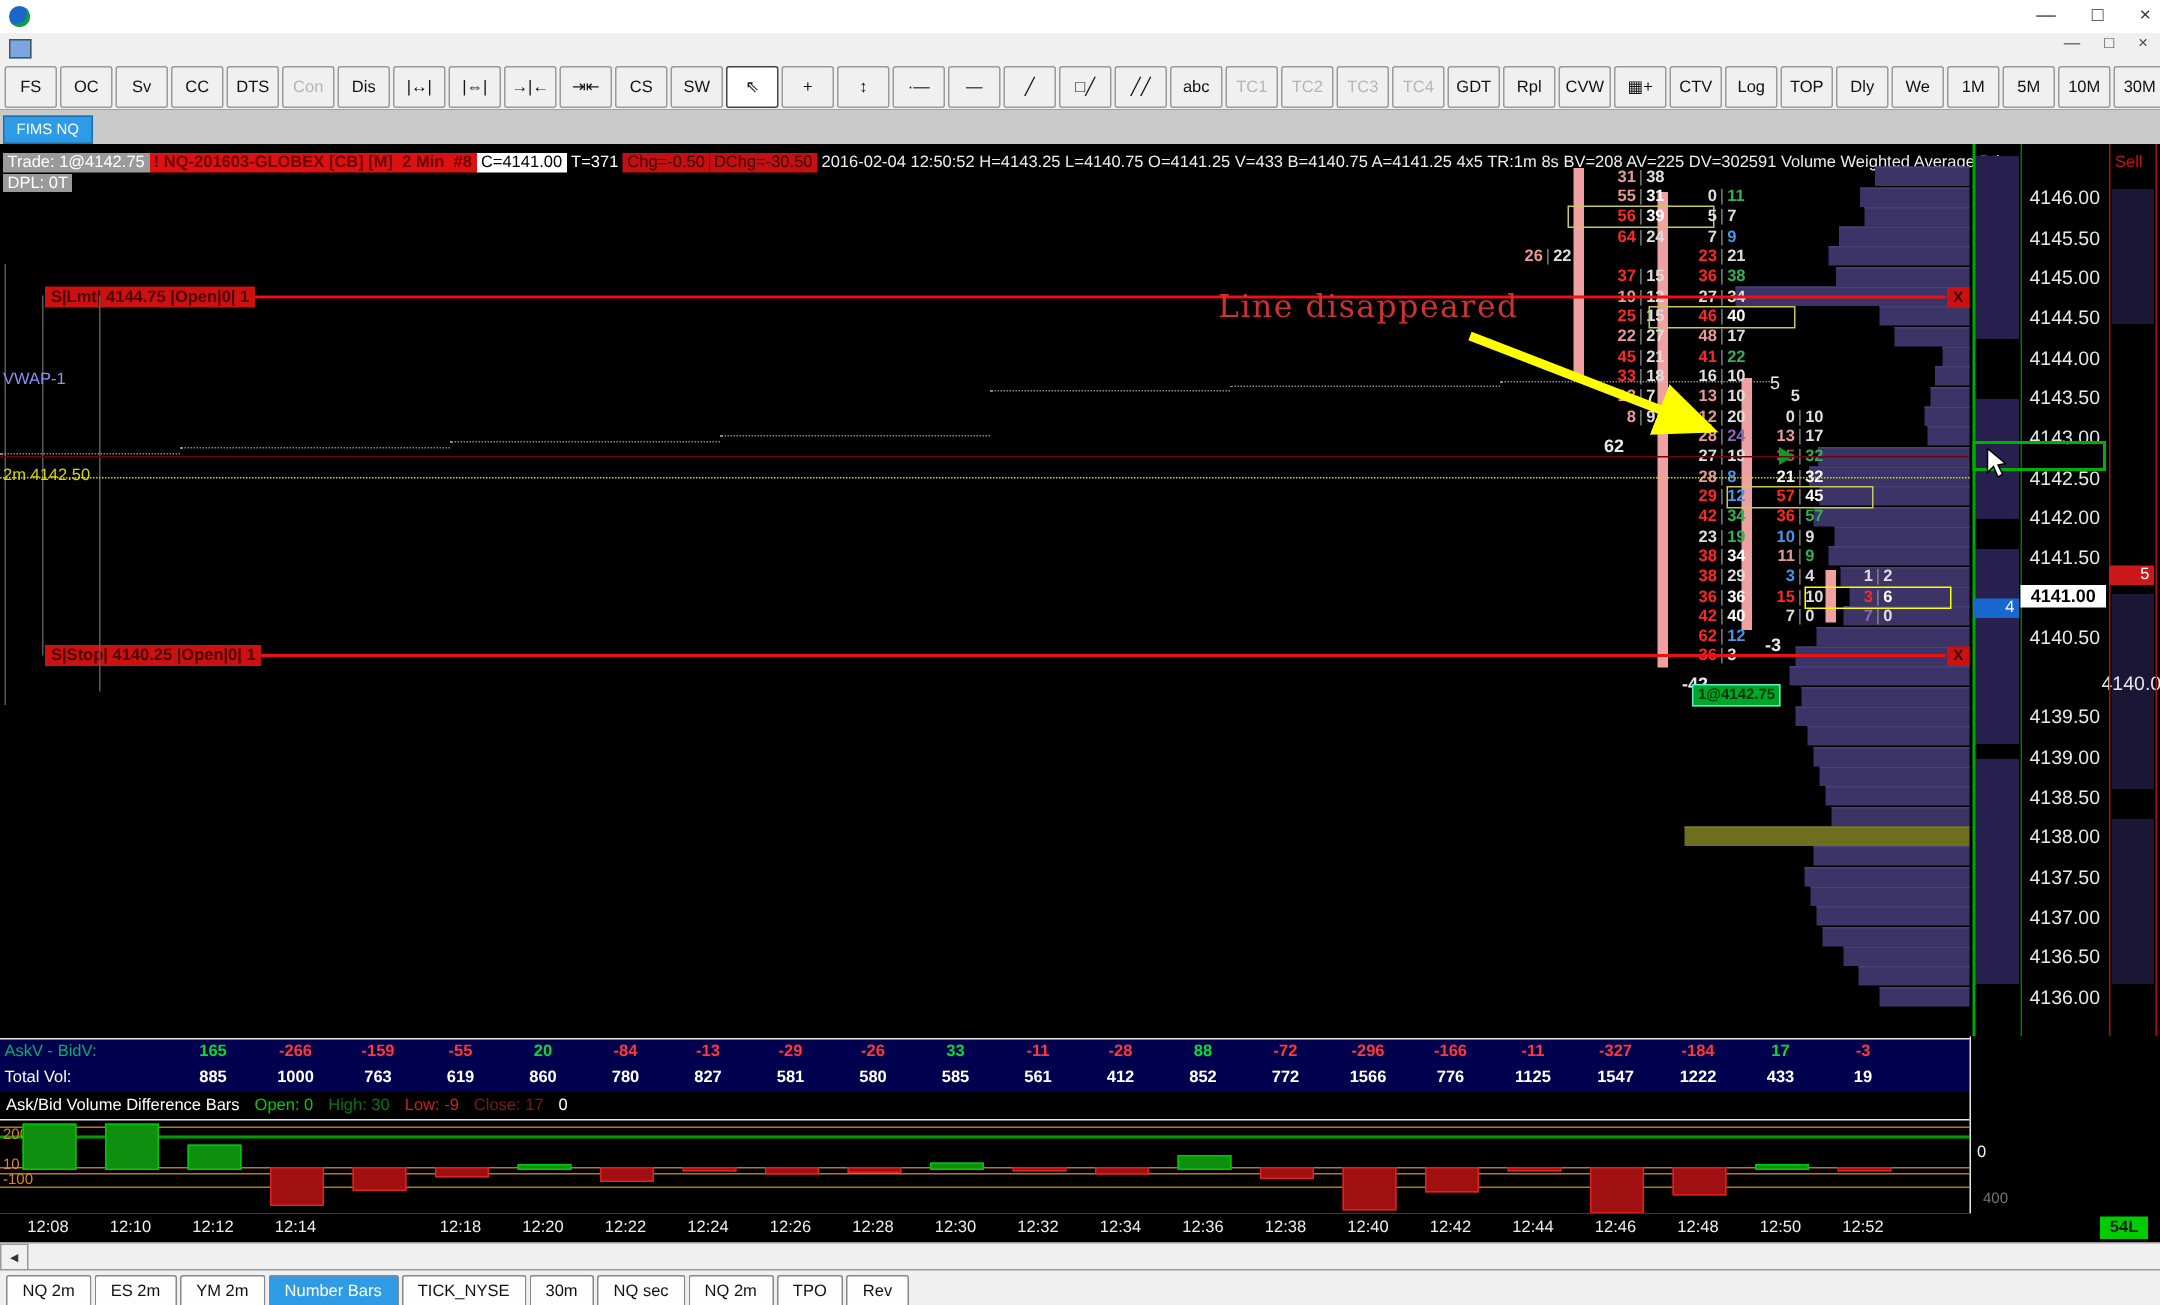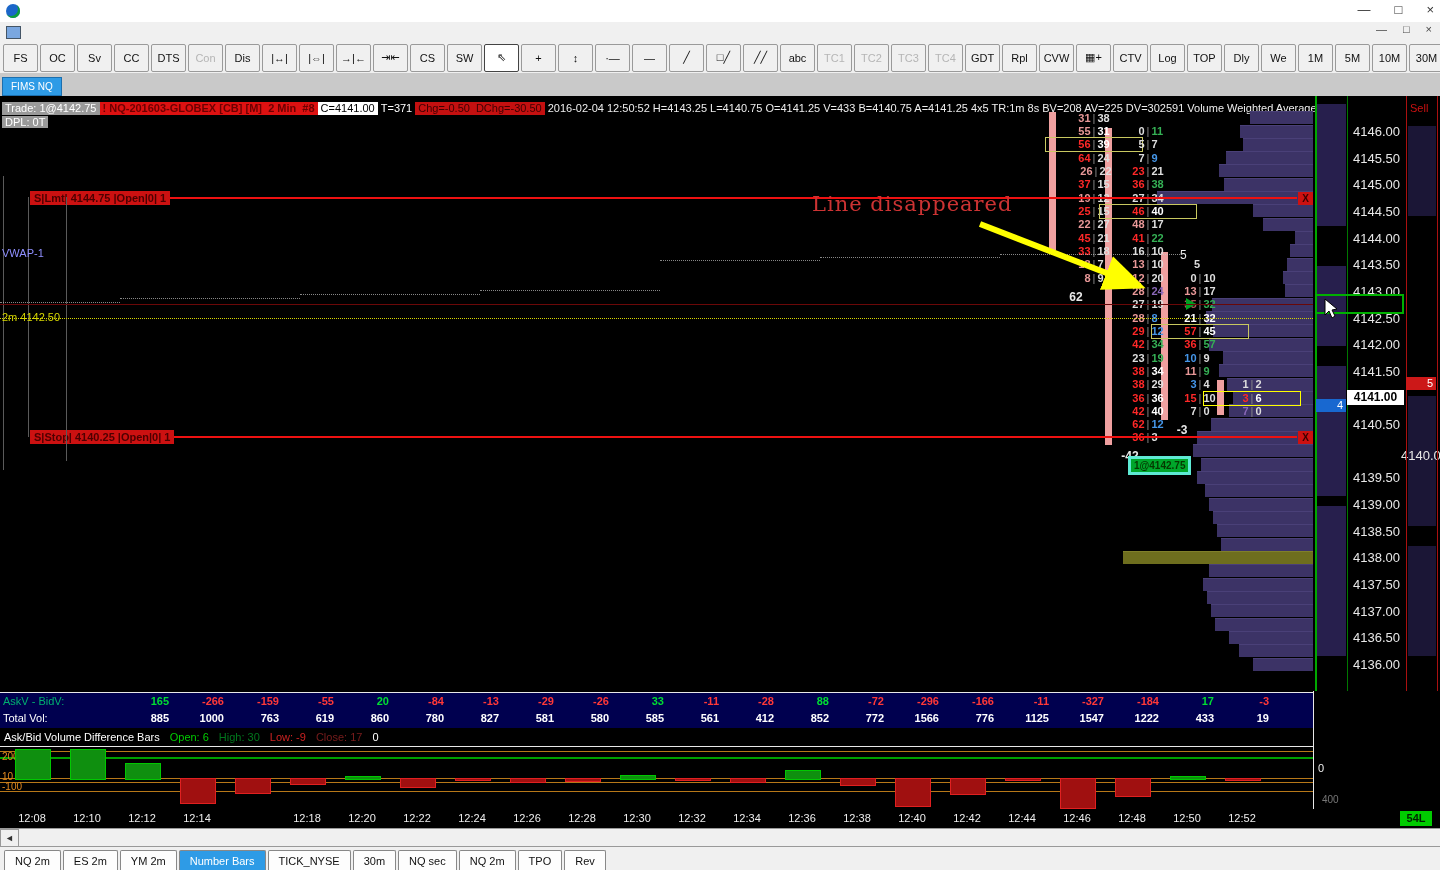--- a/index.html
+++ b/index.html
@@ -58,38 +58,38 @@
   .oclose{position:absolute;width:15px;height:13px;background:#cc1111;color:#3a0000;font-size:10px;
           font-weight:bold;text-align:center;line-height:13px;}
   .conn{position:absolute;width:1px;background:#5a5a5a;}
   .vwseg{position:absolute;height:0;border-top:1px dotted #cfcfcf;opacity:.65;}
   .yline{position:absolute;left:0;width:1313px;height:0;border-top:1px dotted #d7d700;}
   .dkline{position:absolute;left:0;width:1313px;height:1px;background:#6a0808;}
   .lab-vwap{position:absolute;font-size:11px;color:#8f8fff;}
   .lab-2m{position:absolute;font-size:11px;color:#d7d700;}
   .lab-5{position:absolute;font-size:12px;color:#eee;}
   .fillbadge{position:absolute;background:#00a62b;color:#053800;font-size:10px;font-weight:bold;
-             padding:0 3px;height:13px;line-height:13px;border:3px solid #5eead4;}
+             padding:0 3px;height:13px;line-height:13px;border:1px solid #5eead4;}
   .tri{position:absolute;width:0;height:0;border-top:6px solid transparent;border-bottom:6px solid transparent;
        border-left:10px solid #00a020;}
   .annot{position:absolute;font-family:"DejaVu Serif",serif;font-size:21px;color:#cc3333;letter-spacing:1px;}
   .axline{position:absolute;top:0;height:595px;}
   .pricelab{position:absolute;left:1349px;width:55px;text-align:center;font-size:13px;color:#e8e8e8;}
   .lastbox{position:absolute;left:1347px;width:57px;height:15px;background:#fff;color:#000;font-size:12px;
            font-weight:bold;text-align:center;line-height:15px;}
   .qbadge{position:absolute;width:30px;height:13px;font-size:11px;color:#fff;text-align:right;
           padding-right:3px;line-height:13px;box-sizing:border-box;}
   .hdr-buy{position:absolute;left:1319px;top:6px;color:#00a800;font-size:11px;}
   .hdr-sell{position:absolute;left:1410px;top:6px;color:#cc1111;font-size:11px;}
   .hoverbox{position:absolute;left:1315px;top:198px;width:89px;height:20px;border:2px solid #00b000;box-sizing:border-box;}
   .depth{position:absolute;background:#271f4d;}
   
   .navyrow{position:absolute;left:0;width:1313px;height:18px;background:#00004f;font-size:11px;}
   .navyrow .rlab{position:absolute;left:3px;top:2px;}
-  .vcell{position:absolute;width:54px;text-align:right;top:2px;font-weight:bold;}
+  .vcell{position:absolute;width:54px;text-align:center;top:2px;font-weight:bold;}
   .pos{color:#00dd33;}.neg{color:#ff3838;}.volc{color:#fff;}
   .diffrow{position:absolute;left:0;top:728px;width:1313px;height:18px;background:#000;font-size:11px;
            color:#fff;display:flex;gap:10px;align-items:center;padding-left:4px;box-sizing:border-box;white-space:pre;}
   .sg{position:absolute;left:0;top:746px;width:1313px;height:62px;background:#000;border-top:1px solid #e8e8e8;
       border-bottom:1px solid #e8e8e8;box-sizing:content-box;overflow:hidden;}
   .sg .oln{position:absolute;left:0;width:1313px;height:1px;background:#b87818;}
   .sg .gln{position:absolute;left:0;width:1313px;height:2px;background:#00a000;}
   .hbar{position:absolute;}
   .hbar.up{background:#0f8f0f;border:1px solid #00c800;}
   .hbar.dn{background:#a01010;border:1px solid #e02020;}
@@ -250,21 +250,21 @@
         <div class="depth" style="left: 1408px; top: 300px; width: 28px; height: 130px; opacity: 0.7;"></div>
         <div class="depth" style="left: 1408px; top: 450px; width: 28px; height: 110px; opacity: 0.7;"></div>
         <div class="strip" style="left: 1049px; top: 16px; height: 138px;"></div>
         <div class="strip" style="left: 1105px; top: 32px; height: 317px;"></div>
         <div class="strip" style="left: 1161px; top: 156px; height: 168px;"></div>
         <div class="strip" style="left: 1217px; top: 284px; height: 35px;"></div>
         <div class="nbrow" style="left: 1046px; top: 15.675px;"><span class="bid c-p">31</span><span class="sep">|</span><span class="ask c-w">38</span></div>
         <div class="nbrow" style="left: 1046px; top: 29px;"><span class="bid c-p">55</span><span class="sep">|</span><span class="ask c-W">31</span></div>
         <div class="nbrow box1" style="left: 1046px; top: 42.325px;"><span class="bid c-r">56</span><span class="sep">|</span><span class="ask c-W">39</span></div>
         <div class="nbrow" style="left: 1046px; top: 55.65px;"><span class="bid c-r">64</span><span class="sep">|</span><span class="ask c-w">24</span></div>
-        <div class="nbrow" style="left: 1048px; top: 68.975px;"><span class="bid c-p">26</span><span class="sep">|</span><span class="ask c-w">22</span></div>
+        <div class="nbrow" style="left: 984px; top: 68.975px;"><span class="bid c-p">26</span><span class="sep">|</span><span class="ask c-w">22</span></div>
         <div class="nbrow" style="left: 1046px; top: 82.3px;"><span class="bid c-r">37</span><span class="sep">|</span><span class="ask c-w">15</span></div>
         <div class="nbrow" style="left: 1046px; top: 95.625px;"><span class="bid c-p">19</span><span class="sep">|</span><span class="ask c-w">12</span></div>
         <div class="nbrow" style="left: 1046px; top: 108.95px;"><span class="bid c-r">25</span><span class="sep">|</span><span class="ask c-w">15</span></div>
         <div class="nbrow" style="left: 1046px; top: 122.275px;"><span class="bid c-p">22</span><span class="sep">|</span><span class="ask c-w">27</span></div>
         <div class="nbrow" style="left: 1046px; top: 135.6px;"><span class="bid c-r">45</span><span class="sep">|</span><span class="ask c-w">21</span></div>
         <div class="nbrow" style="left: 1046px; top: 148.925px;"><span class="bid c-r">33</span><span class="sep">|</span><span class="ask c-w">18</span></div>
         <div class="nbrow" style="left: 1046px; top: 162.25px;"><span class="bid c-p">13</span><span class="sep">|</span><span class="ask c-w">7</span></div>
         <div class="nbrow" style="left: 1046px; top: 175.575px;"><span class="bid c-p">8</span><span class="sep">|</span><span class="ask c-w">9</span></div>
         <div class="delta" style="left: 1036px; top: 193.575px;">62</div>
         <div class="nbrow" style="left: 1100px; top: 29px;"><span class="bid c-w">0</span><span class="sep">|</span><span class="ask c-g">11</span></div>
@@ -382,21 +382,21 @@
   <div class="navyrow" style="top:692px;border-top:1px solid #e8e8e8;">
     <span class="rlab" style="color:#00b070;">AskV - BidV:</span>
     <span id="askbidcells"><span class="vcell pos" style="left: 115px;">165</span><span class="vcell neg" style="left: 170px;">-266</span><span class="vcell neg" style="left: 225px;">-159</span><span class="vcell neg" style="left: 280px;">-55</span><span class="vcell pos" style="left: 335px;">20</span><span class="vcell neg" style="left: 390px;">-84</span><span class="vcell neg" style="left: 445px;">-13</span><span class="vcell neg" style="left: 500px;">-29</span><span class="vcell neg" style="left: 555px;">-26</span><span class="vcell pos" style="left: 610px;">33</span><span class="vcell neg" style="left: 665px;">-11</span><span class="vcell neg" style="left: 720px;">-28</span><span class="vcell pos" style="left: 775px;">88</span><span class="vcell neg" style="left: 830px;">-72</span><span class="vcell neg" style="left: 885px;">-296</span><span class="vcell neg" style="left: 940px;">-166</span><span class="vcell neg" style="left: 995px;">-11</span><span class="vcell neg" style="left: 1050px;">-327</span><span class="vcell neg" style="left: 1105px;">-184</span><span class="vcell pos" style="left: 1160px;">17</span><span class="vcell neg" style="left: 1215px;">-3</span></span>
   </div>
   <div class="navyrow" style="top:710px;">
     <span class="rlab" style="color:#fff;">Total Vol:</span>
     <span id="totalvolcells"><span class="vcell volc" style="left: 115px;">885</span><span class="vcell volc" style="left: 170px;">1000</span><span class="vcell volc" style="left: 225px;">763</span><span class="vcell volc" style="left: 280px;">619</span><span class="vcell volc" style="left: 335px;">860</span><span class="vcell volc" style="left: 390px;">780</span><span class="vcell volc" style="left: 445px;">827</span><span class="vcell volc" style="left: 500px;">581</span><span class="vcell volc" style="left: 555px;">580</span><span class="vcell volc" style="left: 610px;">585</span><span class="vcell volc" style="left: 665px;">561</span><span class="vcell volc" style="left: 720px;">412</span><span class="vcell volc" style="left: 775px;">852</span><span class="vcell volc" style="left: 830px;">772</span><span class="vcell volc" style="left: 885px;">1566</span><span class="vcell volc" style="left: 940px;">776</span><span class="vcell volc" style="left: 995px;">1125</span><span class="vcell volc" style="left: 1050px;">1547</span><span class="vcell volc" style="left: 1105px;">1222</span><span class="vcell volc" style="left: 1160px;">433</span><span class="vcell volc" style="left: 1215px;">19</span></span>
   </div>
   <div class="diffrow">
     <span>Ask/Bid Volume Difference Bars</span>
-    <span style="color:#00cc00;">Open: 6</span>
+    <span style="color:#00cc00;">Open: 0</span>
     <span style="color:#00771d;">High: 30</span>
     <span style="color:#cc2222;">Low: -9</span>
     <span style="color:#7a1d1d;">Close: 17</span>
     <span>0</span>
   </div>
   <div class="sg" id="subgraph">
     <div class="oln" style="top:4px;"></div>
     <div class="gln" style="top:10px;"></div>
     <div class="oln" style="top:31px;"></div>
     <div class="oln" style="top:35px;"></div>

